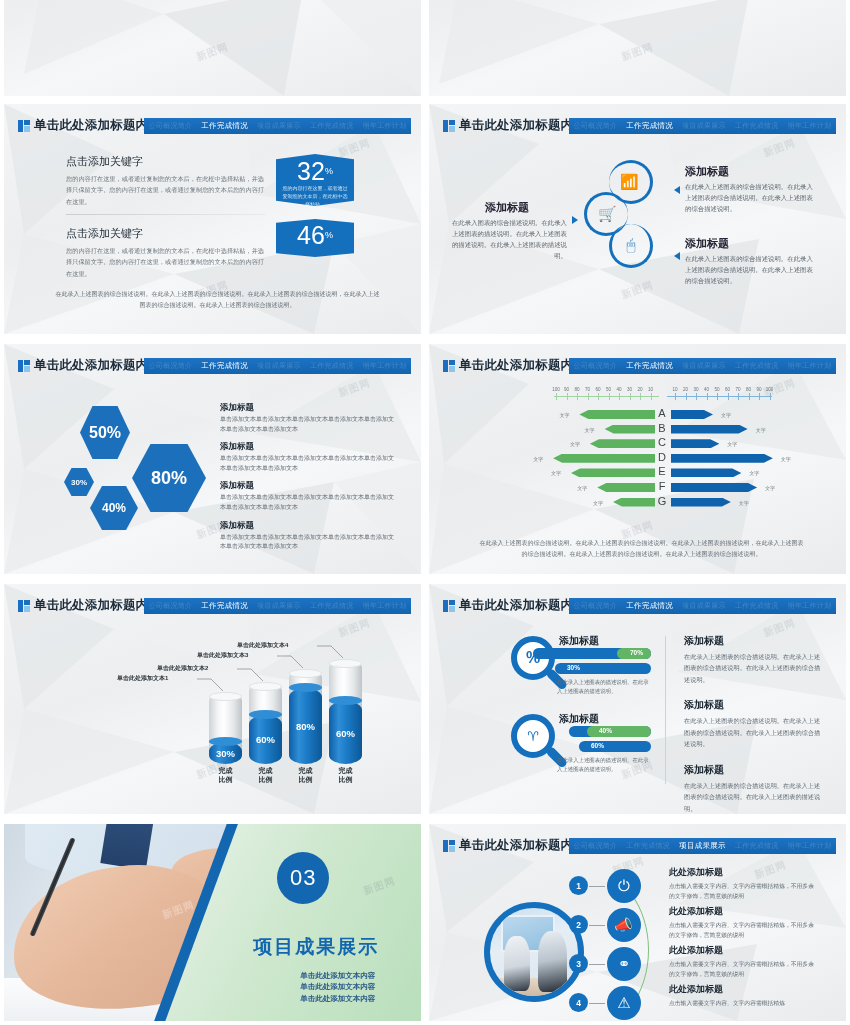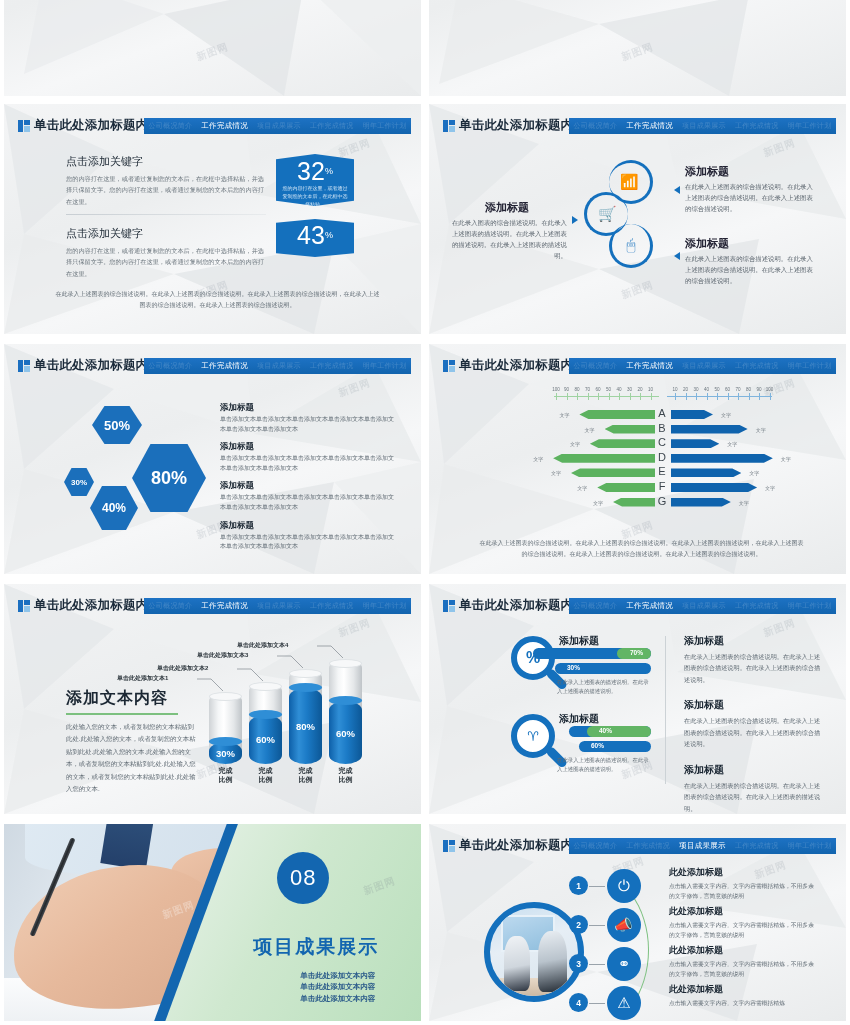--- a/index.html
+++ b/index.html
@@ -359,21 +359,21 @@
       <div class="kw" style="left:62px;top:122px">
         <h3>点击添加关键字</h3>
         <p>您的内容打在这里，或者通过复制您的文本后，在此框中选择粘贴，并选择只保留文字。您的内容打在这里，或者通过复制您的文本后您的内容打在这里。</p>
       </div>
 
       <div class="hexbig" style="left:272px;top:50px;width:78px;height:52px;padding-top:5px">
         <div><span class="num" style="font-size:25px">32</span><span class="pct">%</span></div>
         <div class="sub">您的内容打在这里，或者通过复制您的文本后，在此框中选择粘贴。</div>
       </div>
       <div class="hexbig" style="left:272px;top:115px;width:78px;height:38px;padding-top:4px">
-        <div><span class="num" style="font-size:25px">43</span><span class="pct">%</span></div>
+        <div><span class="num" style="font-size:25px">46</span><span class="pct">%</span></div>
       </div>
 
       <div class="footnote" style="left:50px;right:40px;top:185px">在此录入上述图表的综合描述说明。在此录入上述图表的综合描述说明。在此录入上述图表的综合描述说明，在此录入上述图表的综合描述说明。在此录入上述图表的综合描述说明。</div>
     </div>
   </div>
 
   <div class="cell">
     <div class="slide">
       <div class="poly">
         <svg viewBox="0 0 417 230" preserveAspectRatio="none">
@@ -457,21 +457,21 @@
         <span class="htitle">单击此处添加标题内容</span>
         <div class="navbar">
           <span>公司概况简介</span>
           <span class="active">工作完成情况</span>
           <span>项目成果展示</span>
           <span>工作完成情况</span>
           <span>明年工作计划</span>
         </div>
       </div>
 
-      <div class="hx" style="left:88px;top:62px;width:50px;height:38px;font-size:13px">
+      <div class="hx" style="left:76px;top:62px;width:50px;height:53px;font-size:16px">
           <span>50%</span>
         </div>
       <div class="hx" style="left:128px;top:100px;width:74px;height:68px;font-size:18px">
           <span>80%</span>
         </div>
       <div class="hx" style="left:60px;top:124px;width:30px;height:28px;font-size:8px">
           <span>30%</span>
         </div>
       <div class="hx" style="left:86px;top:142px;width:48px;height:44px;font-size:12px">
           <span>40%</span>
@@ -635,25 +635,20 @@
         <span class="htitle">单击此处添加标题内容</span>
         <div class="navbar">
           <span>公司概况简介</span>
           <span class="active">工作完成情况</span>
           <span>项目成果展示</span>
           <span>工作完成情况</span>
           <span>明年工作计划</span>
         </div>
       </div>
 
-      <div class="bigtxt" style="left:62px;top:104px">
-        <h2>添加文本内容</h2>
-        <div class="uline"></div>
-        <p>此处输入您的文本，或者复制您的文本粘贴到此处.此处输入您的文本，或者复制您的文本粘贴到此处.此处输入您的文本.此处输入您的文本，或者复制您的文本粘贴到此处.此处输入您的文本，或者复制您的文本粘贴到此处.此处输入您的文本.</p>
-      </div>
 
       <div id="cyls">
           <div class="cyl" style="left:205px;top:108px;width:33px;height:72px">
       <div class="body"></div>
       <div class="fill" style="height:21.599999999999998px"></div>
       <div class="fillcap" style="bottom:17.599999999999998px"></div>
       <div class="cap"></div>
       <div class="pct" style="bottom:4.799999999999999px">30%</div>
     </div>
           <div class="cylcap" style="left:202px;top:183px;width:39px">完成<br>比例</div>
@@ -788,21 +783,21 @@
         <div class="photo">
           <div class="shirt"></div>
           <div class="tie"></div>
           <div class="paper"></div>
           <div class="hand2"></div>
           <div class="hand"></div>
           <div class="pen"></div>
         </div>
         <div class="green"></div>
         <div class="blueslash"></div>
-        <div class="num">08</div>
+        <div class="num">03</div>
         <h1>项目成果展示</h1>
         <div class="lines">
           <div>单击此处添加文本内容</div>
           <div>单击此处添加文本内容</div>
           <div>单击此处添加文本内容</div>
         </div>
         <div class="wm" style="left:86%;top:28%;color:rgba(120,130,140,.2)">新图网</div>
         <div class="wm" style="left:38%;top:40%;color:rgba(255,255,255,.3)">新图网</div>
       </div>
     </div>

